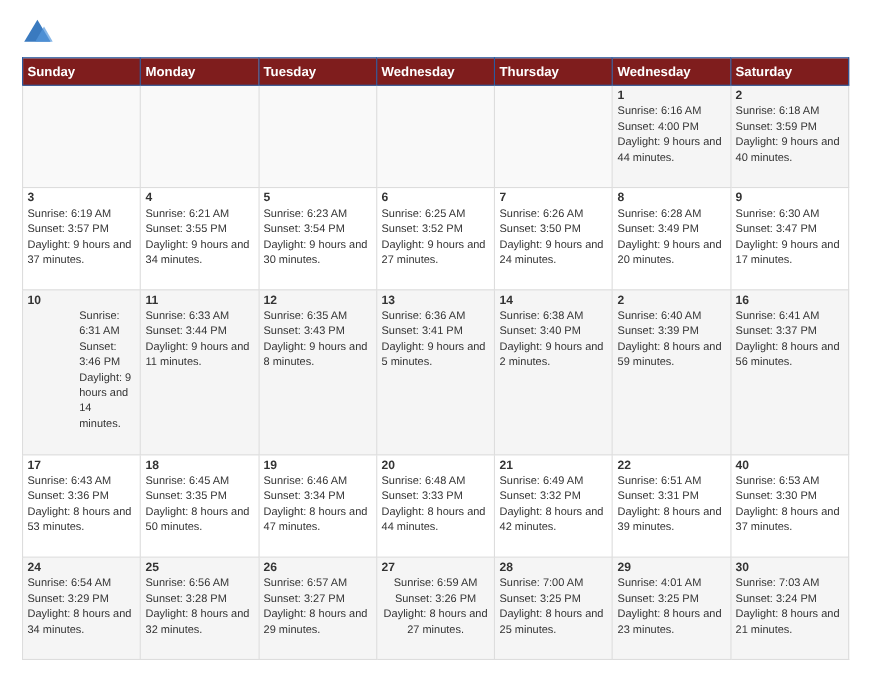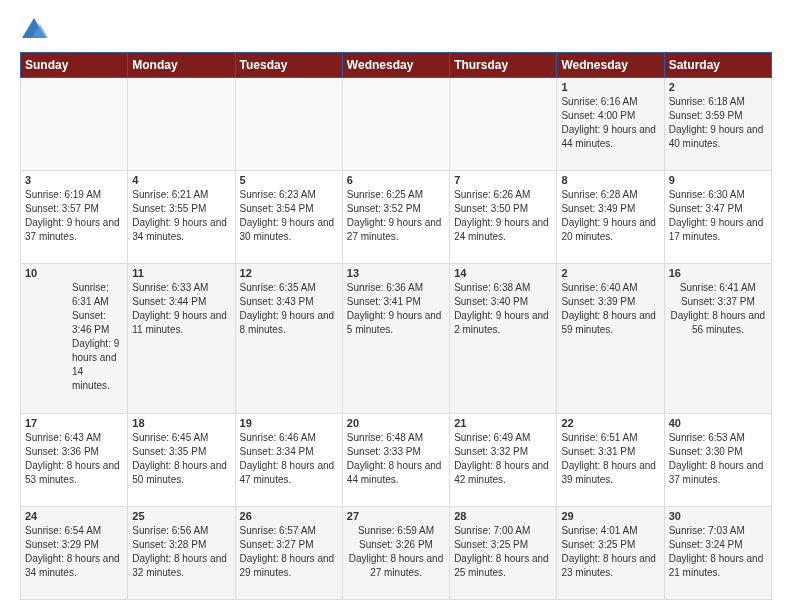--- a/index.html
+++ b/index.html
@@ -235,21 +235,21 @@
 Daylight: 9 hours and 2 minutes.</div>
           </td>
           <td>
             <span class="day-num">2</span>
             <div class="day-info" style="white-space: pre-line;">Sunrise: 6:40 AM
 Sunset: 3:39 PM
 Daylight: 8 hours and 59 minutes.</div>
           </td>
           <td>
             <span class="day-num">16</span>
-            <div class="day-info" style="white-space: pre-line; text-align: center;">Sunrise: 6:41 AM
+            <div class="day-info" style="white-space: pre-line;">Sunrise: 6:41 AM
 Sunset: 3:37 PM
 Daylight: 8 hours and 56 minutes.</div>
           </td>
         </tr>
         <tr>
           <td>
             <span class="day-num">17</span>
             <div class="day-info" style="white-space: pre-line;">Sunrise: 6:43 AM
 Sunset: 3:36 PM
 Daylight: 8 hours and 53 minutes.</div>

